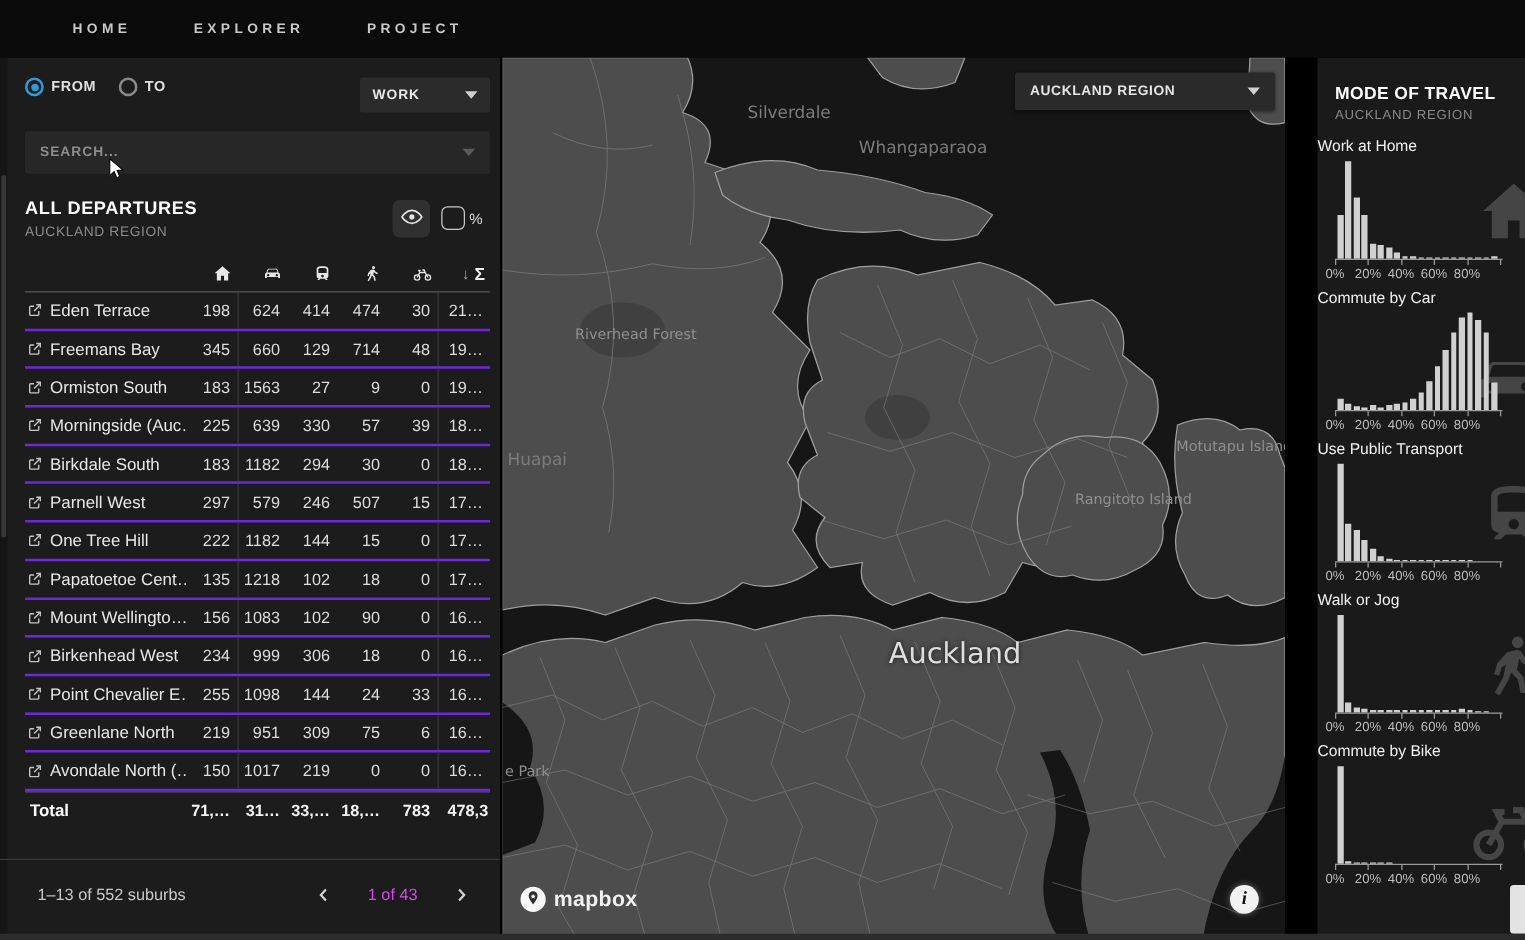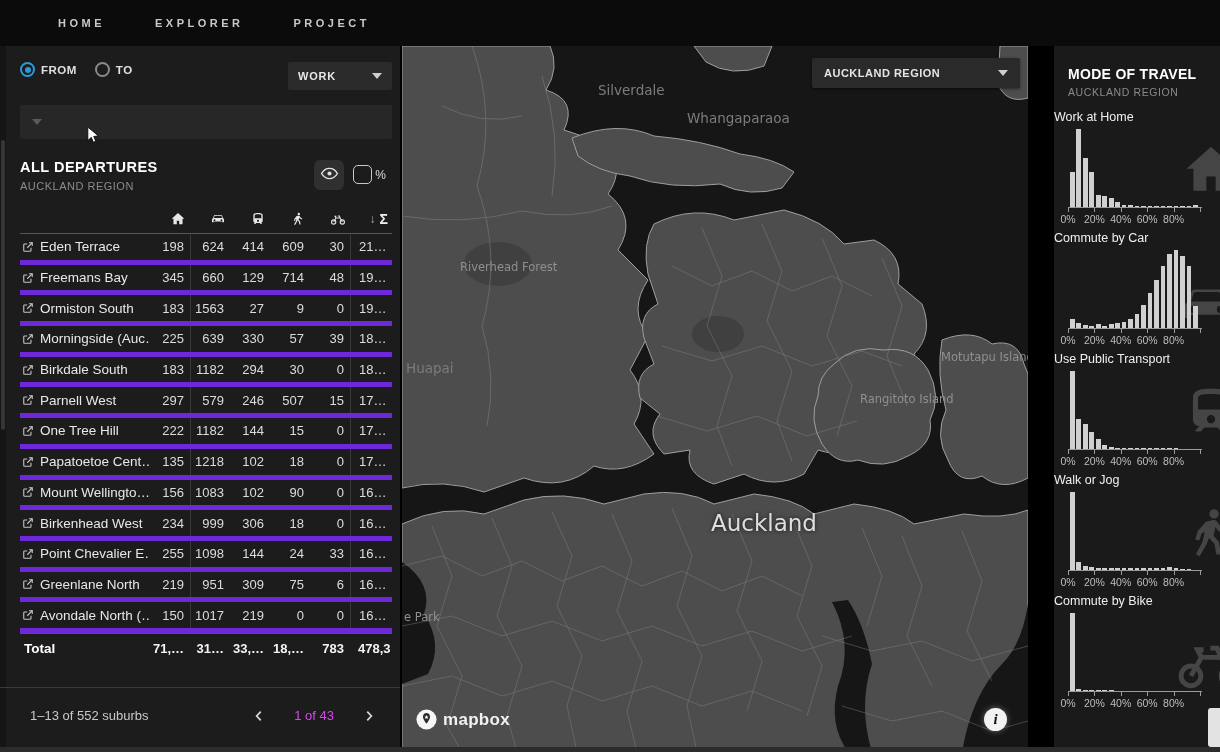--- a/index.html
+++ b/index.html
@@ -52,21 +52,21 @@
 .dep-titles .sub{font-size:11px;color:#8b8b8b;letter-spacing:.5px;margin-top:5px}
 .dep-controls{margin-left:auto;display:flex;align-items:flex-start;gap:9px;padding-right:6px;margin-top:1px}
 .eye-btn{width:30px;height:30px;background:#303030;border:none;border-radius:6px;display:flex;align-items:center;justify-content:center;cursor:pointer}
 .eye-btn svg{width:19px;height:19px;color:#e2e2e2}
 .pct-wrap{display:flex;align-items:center;gap:3px;margin-top:5px}
 .pct-box{width:19px;height:19px;border:1.5px solid #c9c9c9;border-radius:5px;background:transparent;cursor:pointer}
 .pct-lbl{font-size:12px;color:#ddd}
 
 
 .table{margin-top:12px}
-.trow{display:grid;grid-template-columns:130px 40px 40px 40px 40px 40px 42px;align-items:center;height:30.7px;border-bottom:5px solid #6d28d9}
+.trow{display:grid;grid-template-columns:130px 40px 40px 40px 40px 40px 42px;align-items:center;height:30.7px;border-bottom:2px solid #6d28d9}
 .trow.head{height:30px;border-bottom:1px solid #565656}
 .trow.total{height:31px;border-top:1px solid #565656;border-bottom:none;font-weight:bold}
 .trow.total .num,.trow.total .sumv{color:#f3f3f3}
 .cell{overflow:hidden;white-space:nowrap}
 .name-cell{display:flex;align-items:center;gap:6px;font-size:13.5px;color:#e8e8e8;padding-left:2px}
 .name-cell .ext{width:12px;height:12px;color:#c5c5c5;flex-shrink:0;display:inline-flex}
 .name-cell .ext svg{width:12px;height:12px}
 .num{text-align:right;padding-right:6px;font-size:13px;color:#dcdcdc}
 .sumv{padding-left:8px;font-size:13px;color:#dcdcdc}
 .trow .c-car,.trow .c-sum{border-left:1px solid #3a3a3a;height:100%;display:flex;align-items:center}
@@ -151,20 +151,21 @@
             <span class="radio-label">TO</span>
           </label>
         </div>
         <button class="dd-work">
           <span>WORK</span>
           <span class="caret"></span>
         </button>
       </div>
 
       <div class="search-box">
+        <input type="text" placeholder="SEARCH..." style="">
         <span class="caret dim"></span>
       </div>
 
       <div class="dep-head">
         <div class="dep-titles">
           <h2>ALL DEPARTURES</h2>
           <div class="sub">AUCKLAND REGION</div>
         </div>
         <div class="dep-controls">
           <button class="eye-btn">
@@ -223,21 +224,21 @@
                     <path d="M18 13.5V19a1.5 1.5 0 0 1-1.5 1.5H5A1.5 1.5 0 0 1 3.5 19V7.5A1.5 1.5 0 0 1 5 6h5.5"></path>
                     <path d="M14 3.5h6.5V10"></path>
                     <path d="M10.5 13.5 20.5 3.5"></path>
                   </svg>
                 </span>
                 <span>Eden Terrace</span>
               </span>
               <span class="cell num c-home">198</span>
               <span class="cell num c-car">624</span>
               <span class="cell num c-transit">414</span>
-              <span class="cell num c-walk">609</span>
+              <span class="cell num c-walk">474</span>
               <span class="cell num c-bike">30</span>
               <span class="cell sumv c-sum">21…</span>
             </div>
             <div class="trow">
               <span class="cell name-cell">
                 <span class="ext">
                   <svg viewBox="0 0 24 24" fill="none" stroke="currentColor" stroke-width="2.2">
                     <path d="M18 13.5V19a1.5 1.5 0 0 1-1.5 1.5H5A1.5 1.5 0 0 1 3.5 19V7.5A1.5 1.5 0 0 1 5 6h5.5"></path>
                     <path d="M14 3.5h6.5V10"></path>
                     <path d="M10.5 13.5 20.5 3.5"></path>

